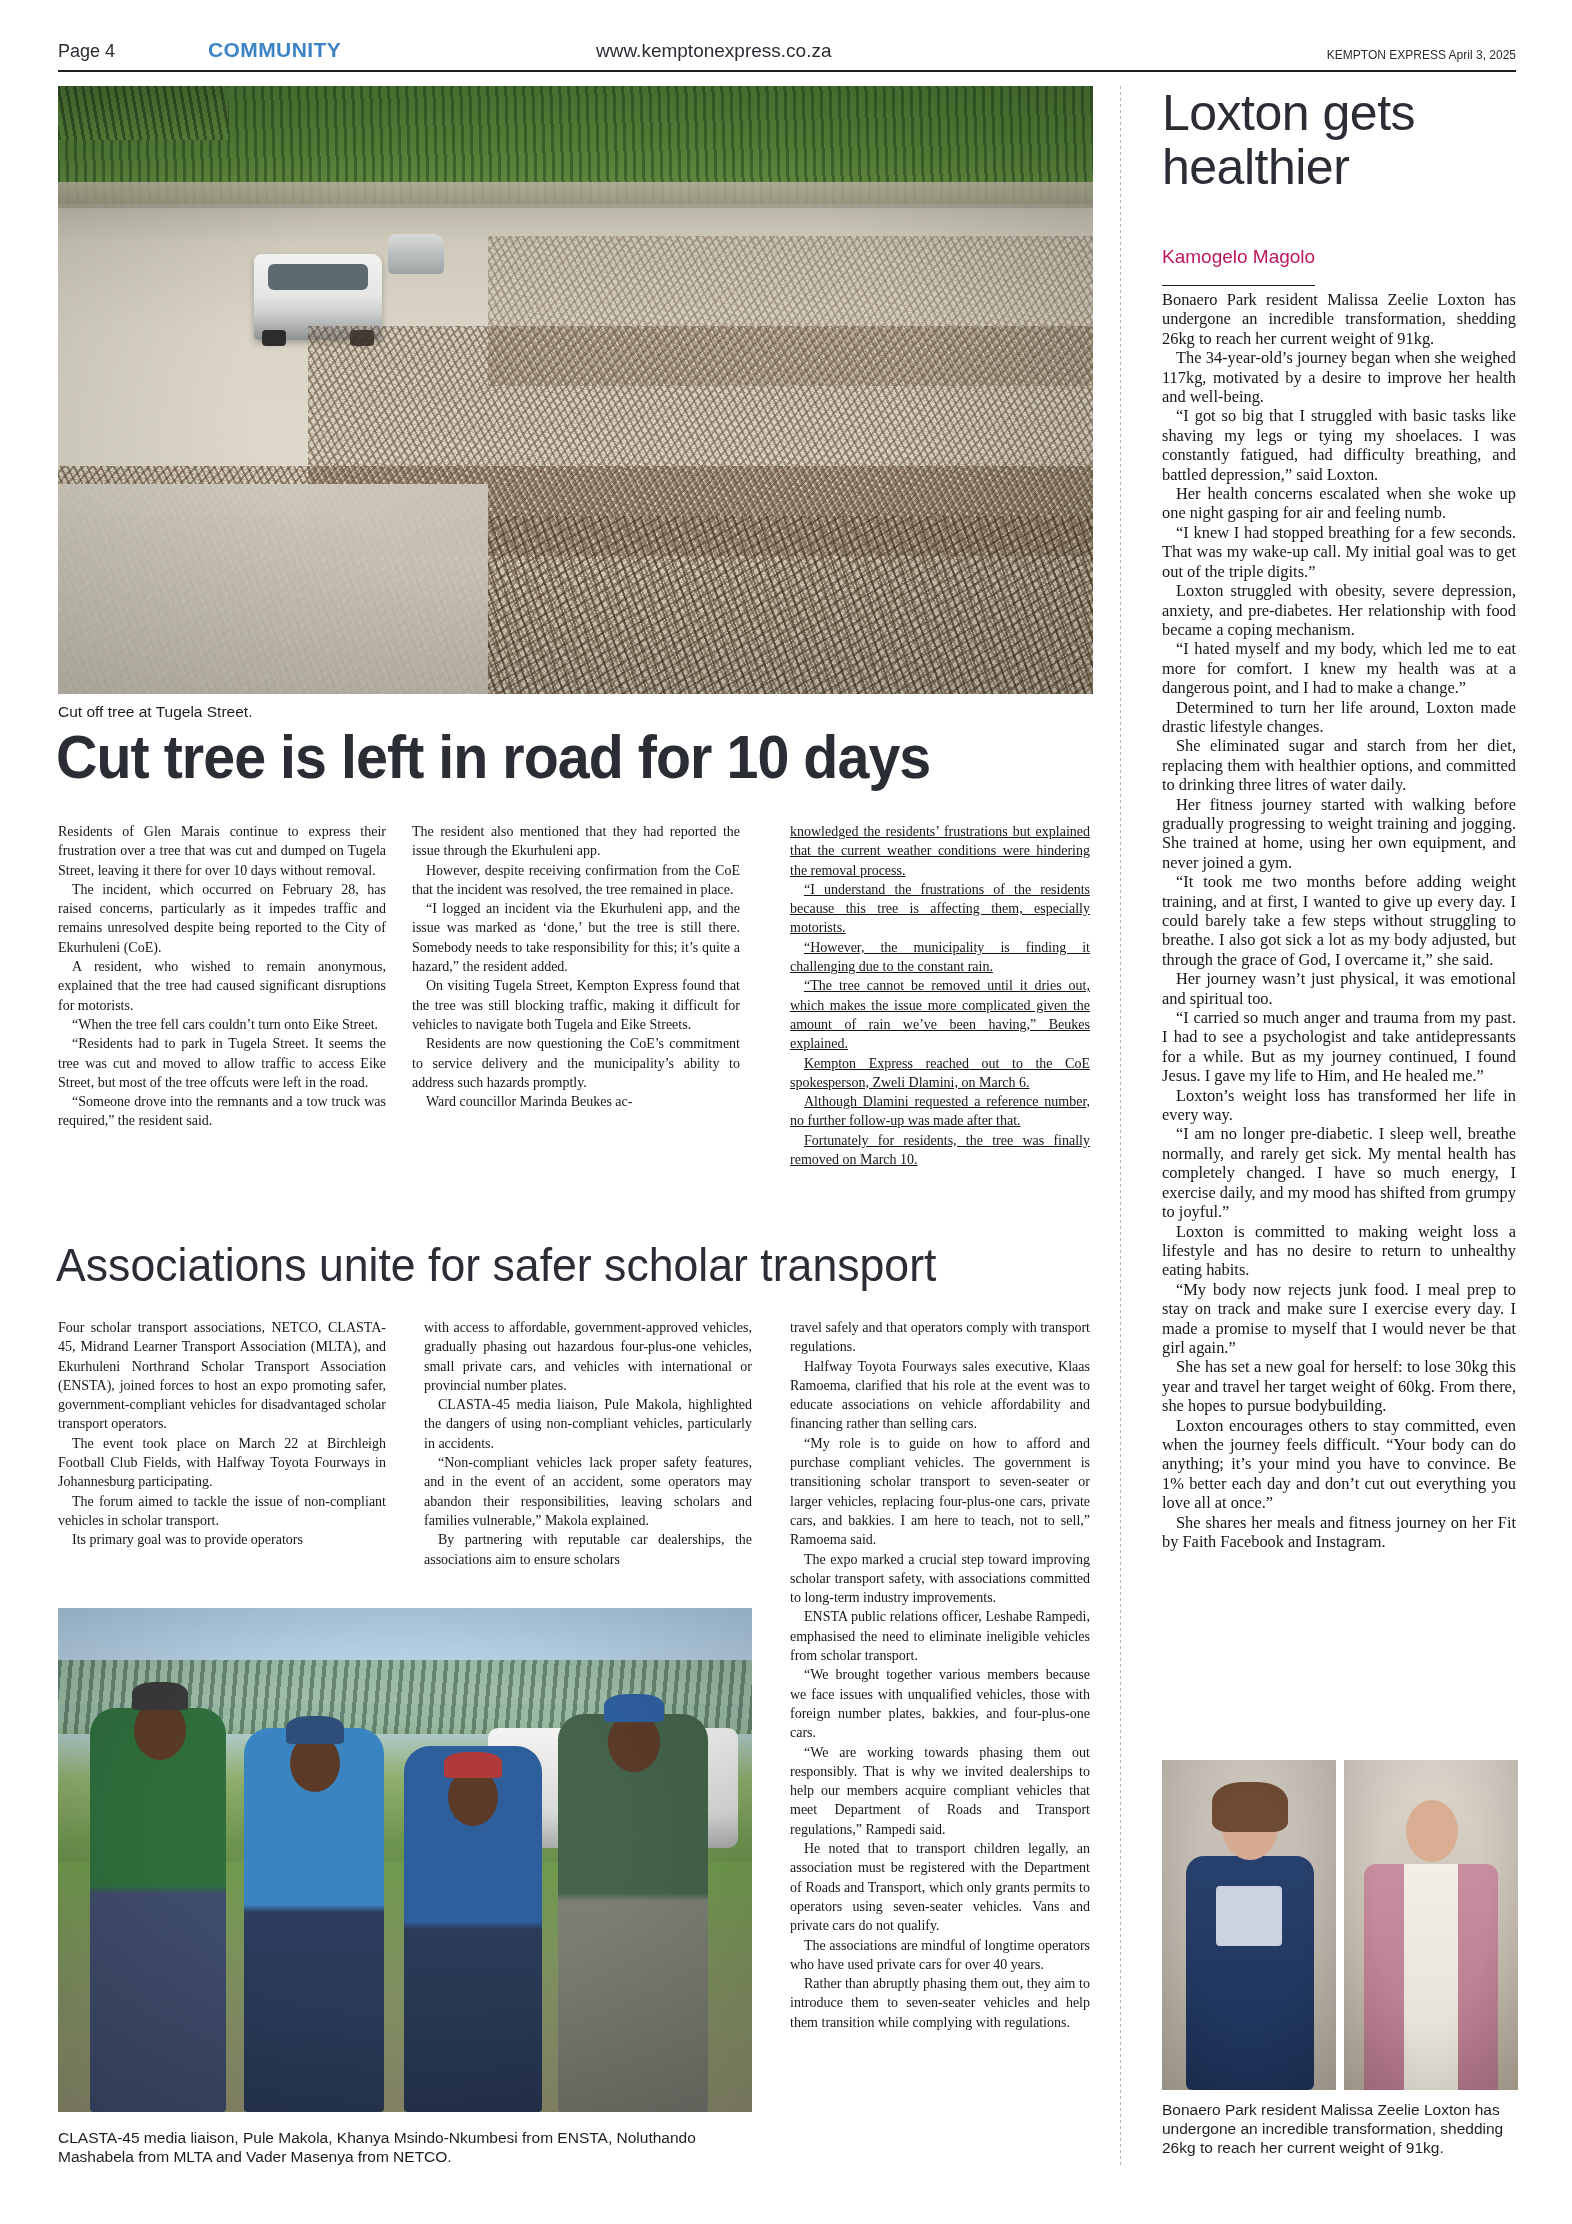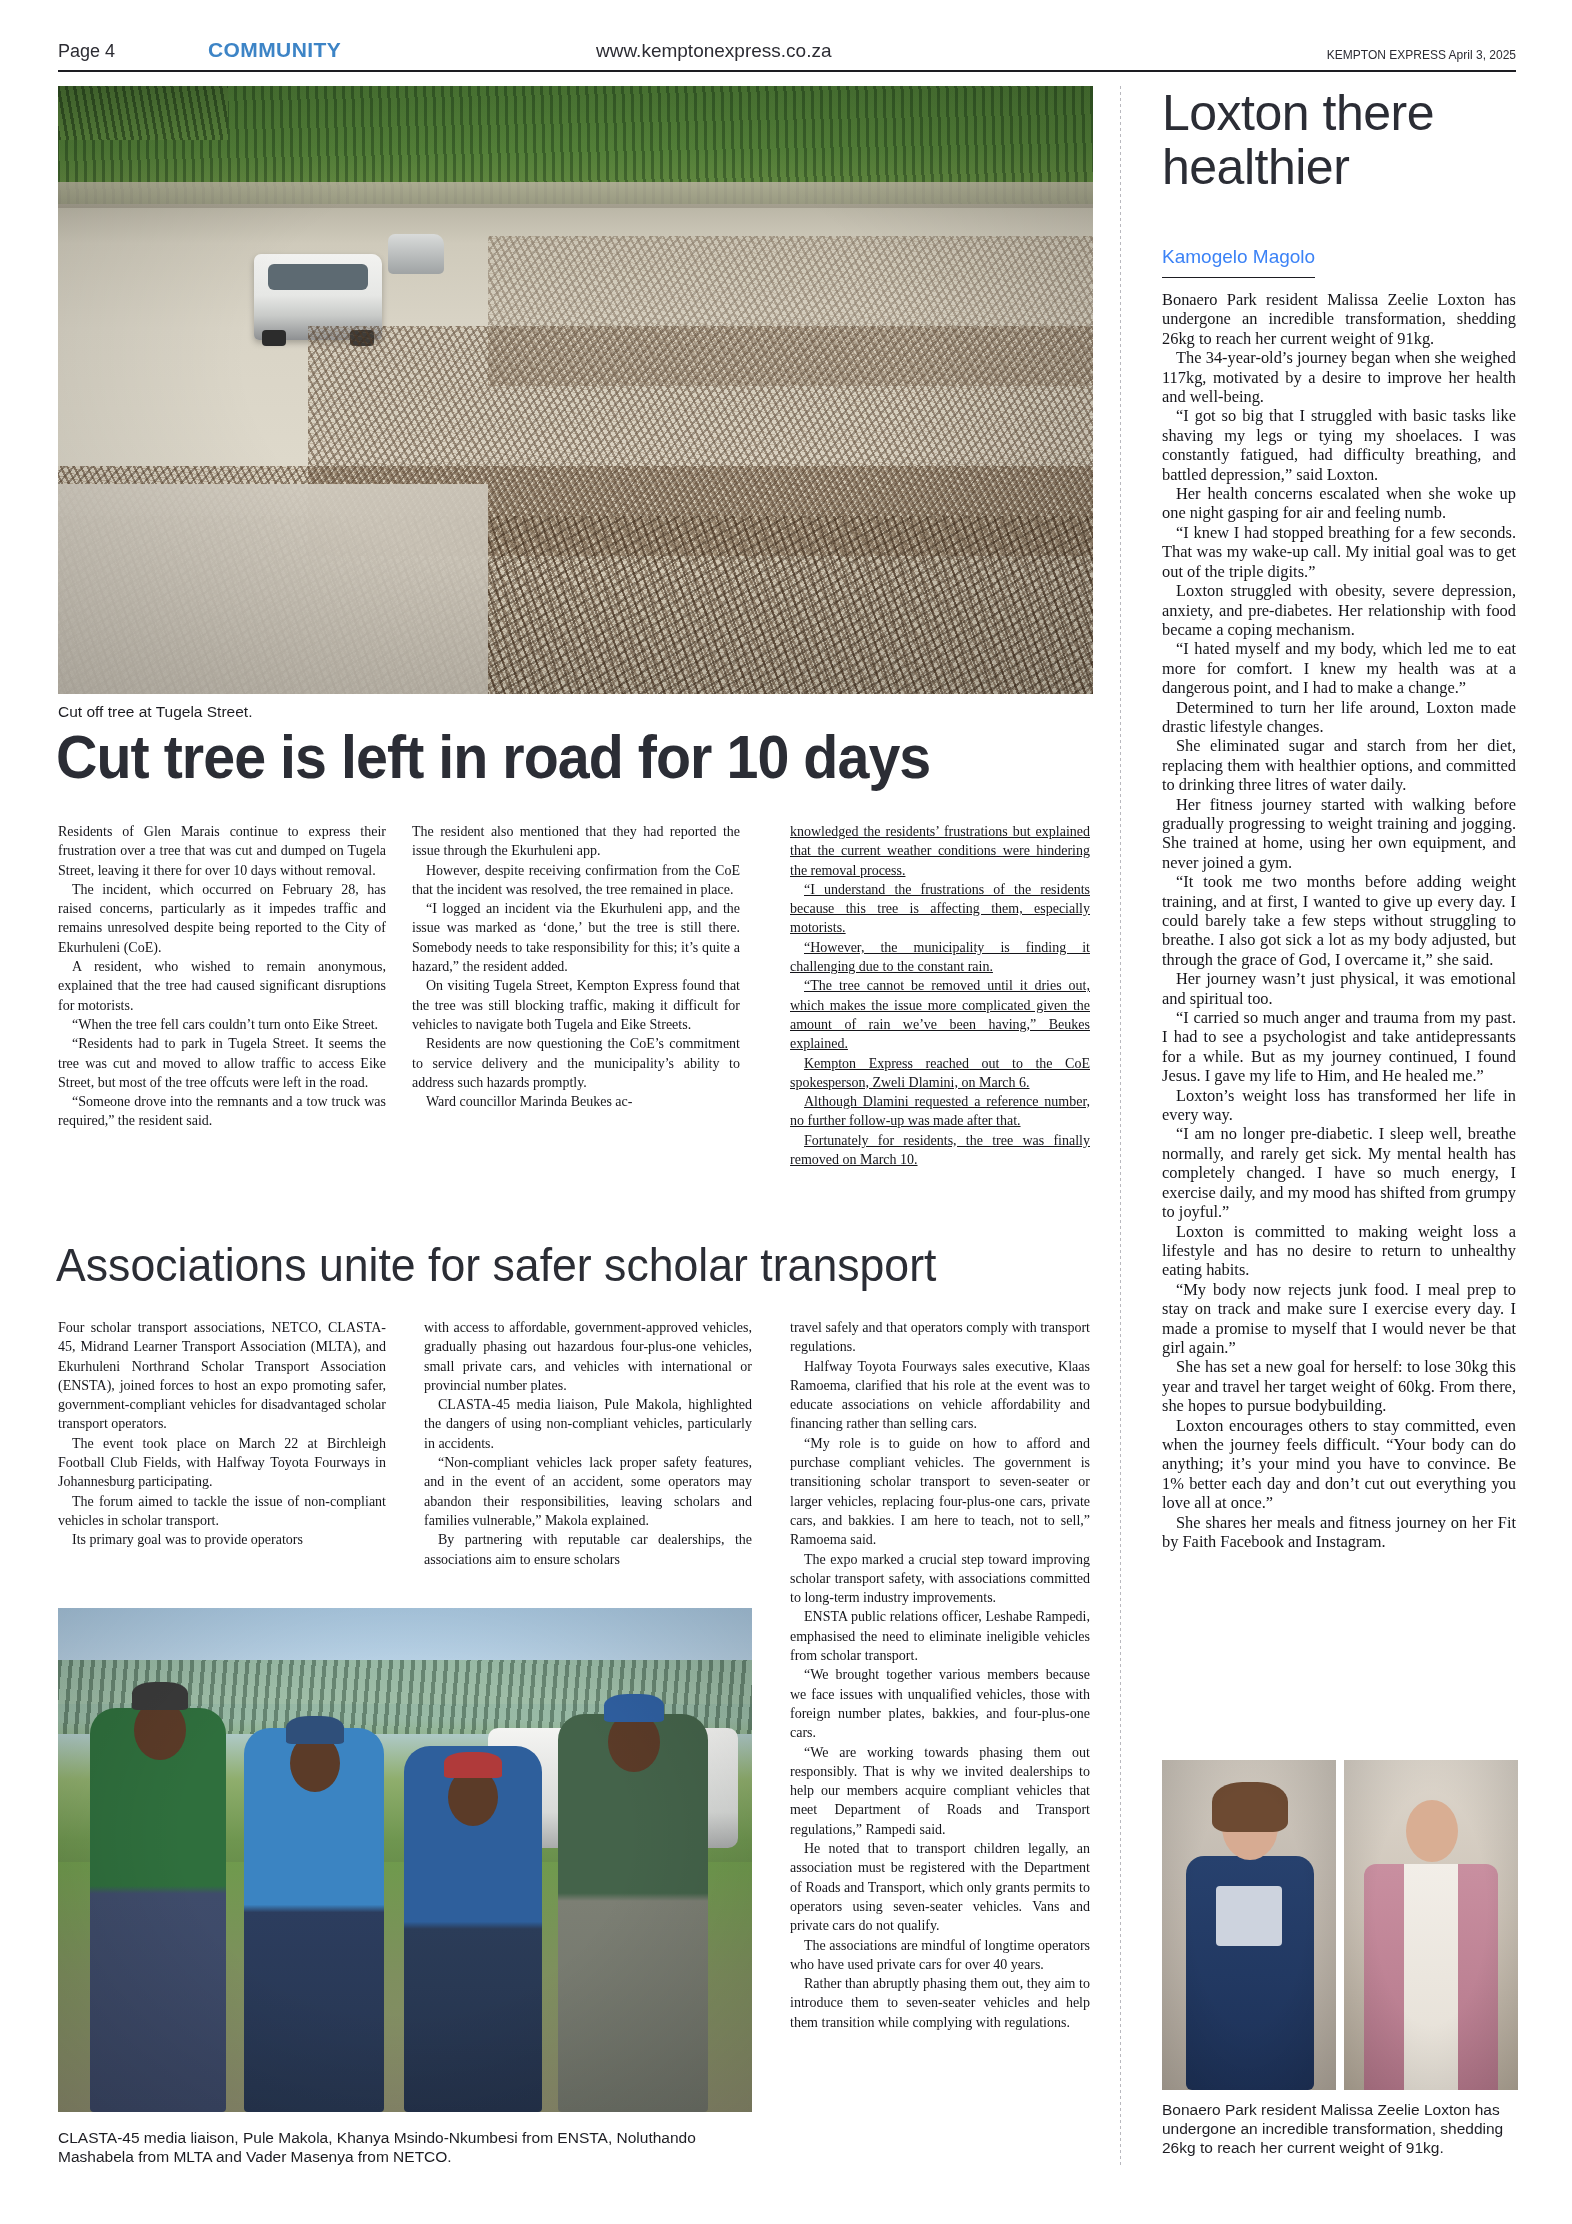--- a/index.html
+++ b/index.html
@@ -24,21 +24,21 @@
   .cap{font-family:"Liberation Sans",sans-serif;font-size:15.5px;line-height:19px;color:#1d1d22;}
 
   
   .hl-main{position:absolute;font-family:"Liberation Sans Narrow","Liberation Sans",sans-serif;
            font-weight:bold;color:#2b2d35;letter-spacing:-1px;}
   .hl-sub{position:absolute;font-family:"Liberation Sans Narrow","Liberation Sans",sans-serif;
           font-weight:normal;color:#2b2d35;}
   .hl-right{position:absolute;font-family:"Liberation Sans",sans-serif;font-weight:normal;
             color:#2b2d35;line-height:1.02;letter-spacing:-0.5px;}
   .byline{position:absolute;font-family:"Liberation Sans",sans-serif;font-size:19px;
-          color:#3b82f6;border-bottom:1px solid #1d1d22;padding-bottom:9px;}
+          color:#be185d;border-bottom:1px solid #1d1d22;padding-bottom:17px;}
 
   
   .body-col{position:absolute;font-family:"Liberation Serif",serif;font-size:14px;
             line-height:19.3px;text-align:justify;color:#15151a;hyphens:manual;}
   .body-col p{margin:0;text-indent:14px;}
   .body-col p.first{text-indent:0;}
   .body-col.rightcol{font-size:16.4px;line-height:19.4px;}
 
   
   .ph-road{background:
@@ -179,21 +179,21 @@
       <div class="ph-cap" style="left:40px;top:6px;width:58px;height:26px;background:#b03a3a;"></div>
     </div>
     <div class="ph-person" style="left:500px;width:150px;height:398px;background:linear-gradient(to bottom,#44634a 0%,#44634a 45%,#7c7f74 47%,#6e7268 100%);">
       <div class="ph-head" style="left:50px;top:-2px;width:52px;height:60px;"></div>
       <div class="ph-cap" style="left:46px;top:-20px;width:60px;height:28px;background:#2f5fa0;"></div>
     </div>
     <div class="vignette"></div>
   </div>
   <div class="cap" style="position:absolute;left:58px;top:2128px;width:700px;">CLASTA-45 media liaison, Pule Makola, Khanya Msindo-Nkumbesi from ENSTA, Noluthando Mashabela from MLTA and Vader Masenya from NETCO.</div>
 
-  <div class="hl-right" style="left:1162px;top:88px;width:370px;font-size:50px;">Loxton there</div>
+  <div class="hl-right" style="left:1162px;top:88px;width:370px;font-size:50px;">Loxton gets</div>
   <div class="hl-right" style="left:1162px;top:142px;width:370px;font-size:50px;">healthier</div>
   <div class="byline" style="left:1162px;top:246px;">Kamogelo Magolo</div>
 
   <div class="body-col rightcol" id="r1" style="left:1162px;top:290px;width:354px;height:1445px;">
       <p class="first">Bonaero Park resident Malissa Zeelie Loxton has undergone an incredible transformation, shedding 26kg to reach her current weight of 91kg.</p>
       <p>The 34-year-old’s journey began when she weighed 117kg, motivated by a desire to improve her health and well-being.</p>
       <p>“I got so big that I struggled with basic tasks like shaving my legs or tying my shoelaces.  I was constantly fatigued, had difficulty breathing, and battled depression,” said Loxton.</p>
       <p>Her health concerns escalated when she woke up one night gasping for air and feeling numb.</p>
       <p>“I knew I had stopped breathing for a few seconds. That was my wake-up call. My initial goal was to get out of the triple digits.”</p>
       <p>Loxton struggled with obesity, severe depression, anxiety, and pre-diabetes. Her relationship with food became a coping mechanism.</p>

